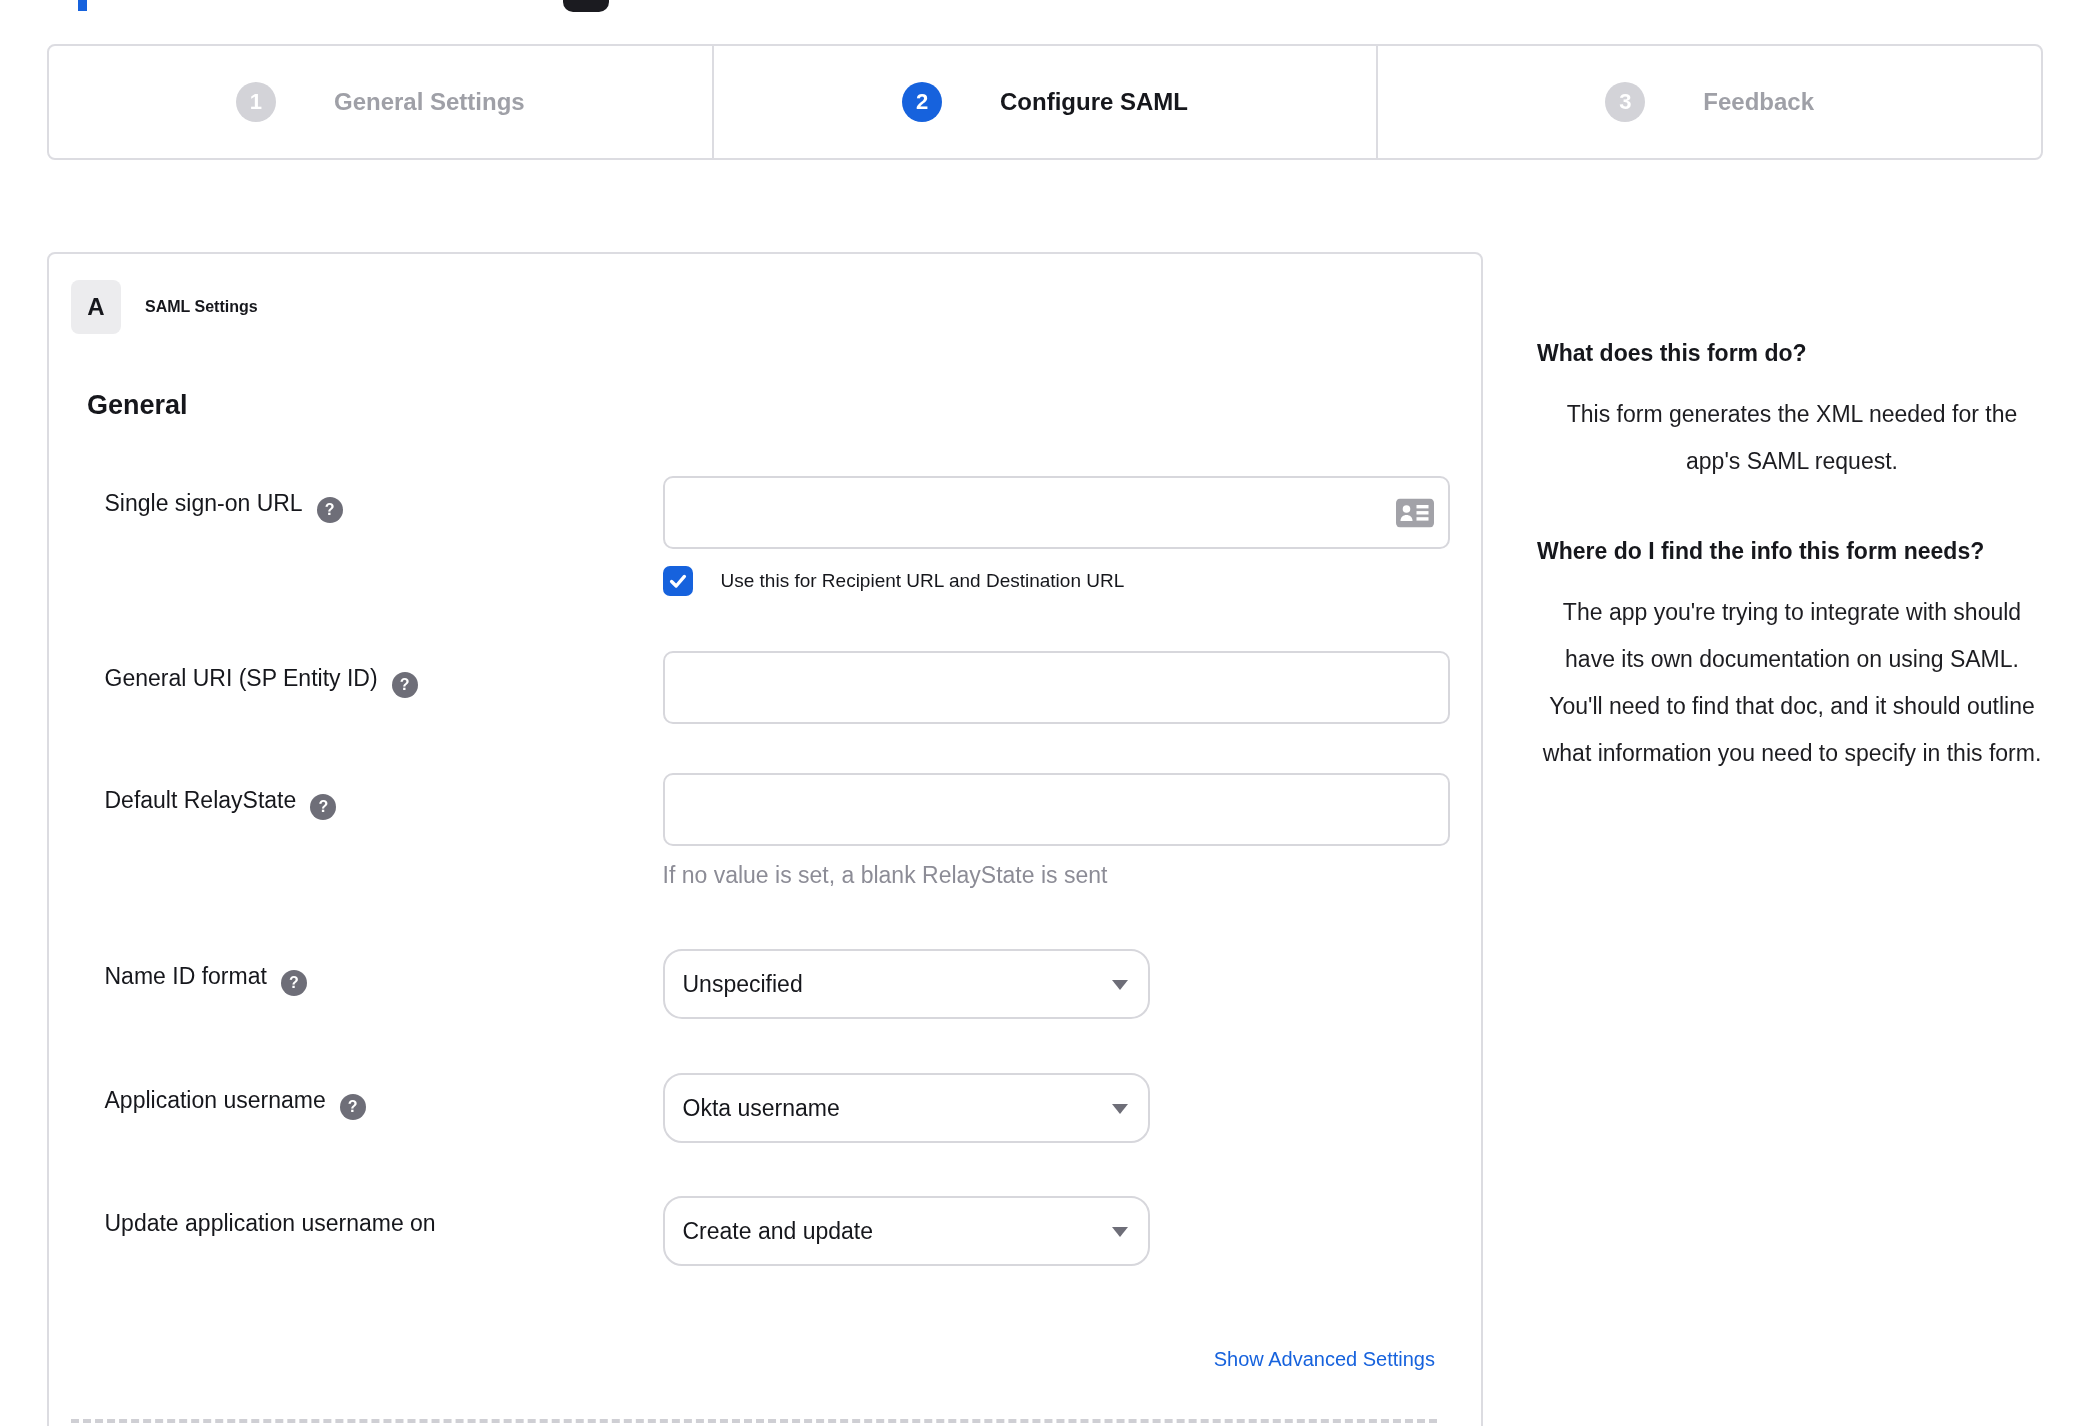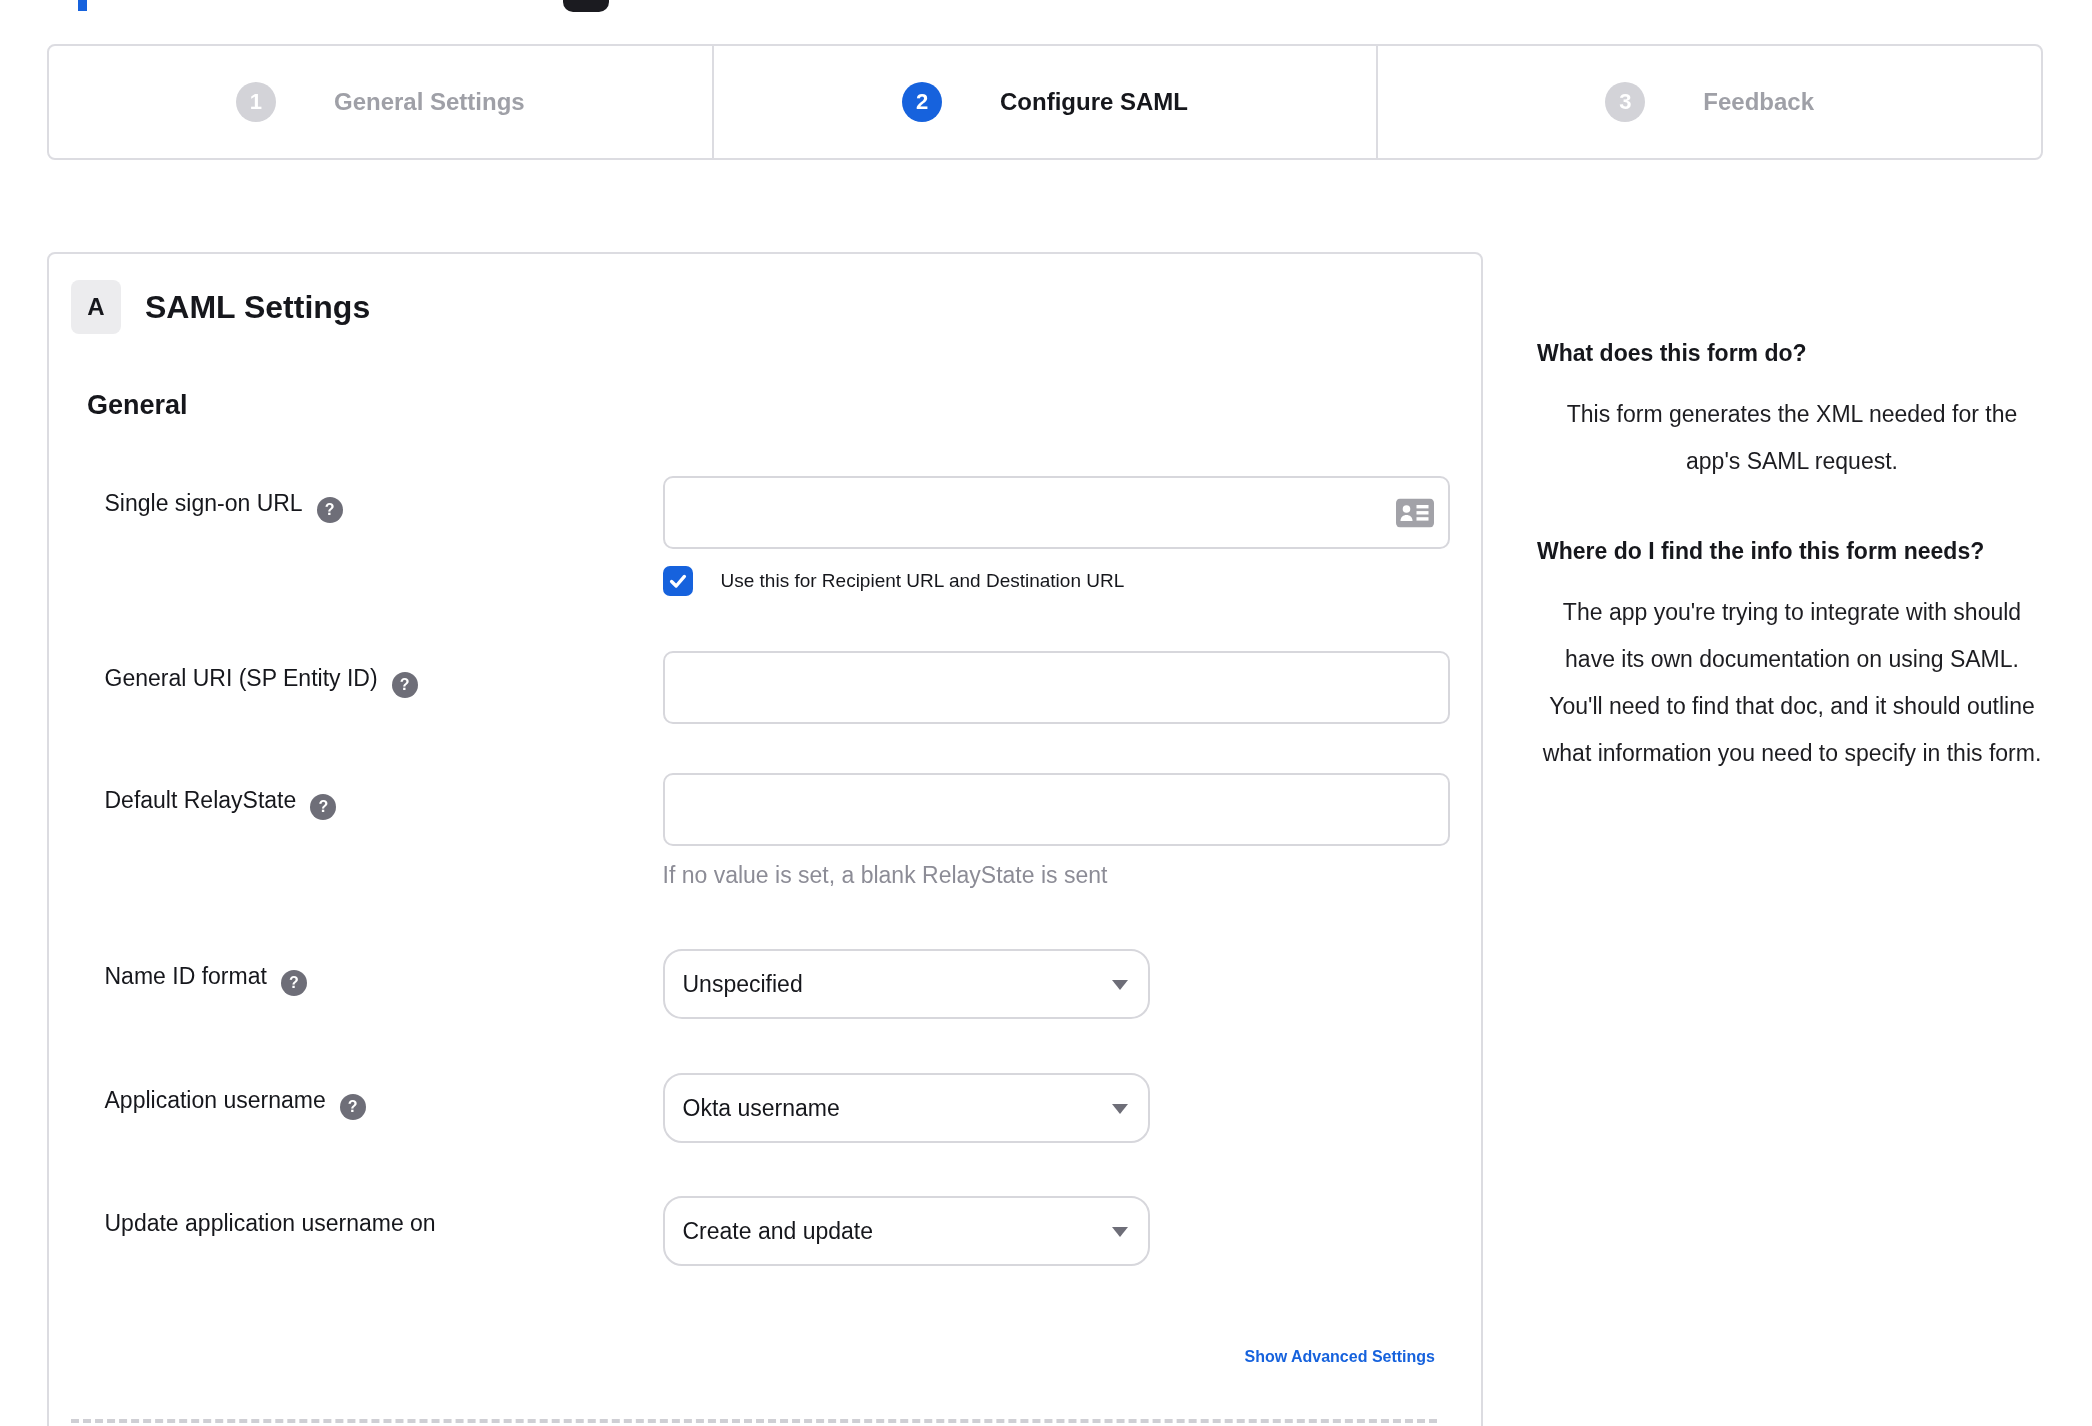--- a/index.html
+++ b/index.html
@@ -41,21 +41,21 @@
     box-sizing:border-box;width:1436px;height:1200px;
     border:2px solid #dcdce1;border-radius:8px;background:#fff;
     padding:26px 22px 0 22px;
   }
   .badge-row{display:flex;align-items:center;gap:24px;height:54px;}
   .badge{
     width:50px;height:54px;border-radius:8px;background:#ececee;
     display:flex;align-items:center;justify-content:center;
     font-size:24px;font-weight:bold;color:#16171c;flex:0 0 auto;
   }
-  .section-title{font-size:32px;font-weight:bold;}
+  .section-title{font-size:16px;font-weight:bold;}
   .group-title{font-size:27px;font-weight:bold;margin:54px 0 0 16px;height:34px;line-height:34px;}
 
   .row{display:flex;margin-left:24px;justify-content:center;}
   .row .label-cell{width:558px;flex:0 0 auto;padding-top:14px;font-size:23px;color:#16171c;}
   .row .ctrl-cell{width:787px;flex:0 0 auto;}
   .m54{margin-top:54px;} .m49{margin-top:49px;} .m59{margin-top:59px;} .m53{margin-top:53px;}
 
   .help{
     display:inline-flex;align-items:center;justify-content:center;
     width:26px;height:26px;border-radius:50%;background:#6e6e78;color:#fff;
@@ -88,21 +88,21 @@
     display:flex;align-items:center;padding:0 48px 0 18px;
   }
   .select .select-value{font-size:23px;color:#16171c;}
   .caret{
     position:absolute;right:20px;top:50%;transform:translateY(-4px);
     width:0;height:0;border-left:8px solid transparent;border-right:8px solid transparent;
     border-top:10px solid #6e6e78;
   }
 
   .link-row{margin:82px 24px 0 24px;text-align:right;height:30px;}
-  .adv-link{font-size:16px;color:#1662dd;text-decoration:none;cursor:pointer;font-weight:bold;}
+  .adv-link{font-size:20px;color:#1662dd;text-decoration:none;cursor:pointer;}
 
   .dashed-divider{margin:41px 22px 0 0;border-top:4px dashed #cfcfd4;}
 
   
   .sidebar{width:510px;margin-left:54px;padding-top:81px;}
   .sidebar h3{margin:0;font-size:23px;font-weight:bold;color:#16171c;line-height:40px;}
   .sidebar p{margin:18px 0 0 0;font-size:23px;color:#1d1d21;line-height:47px;text-align:center;}
   .sidebar .block2{margin-top:46px;}
 </style>
 </head>

